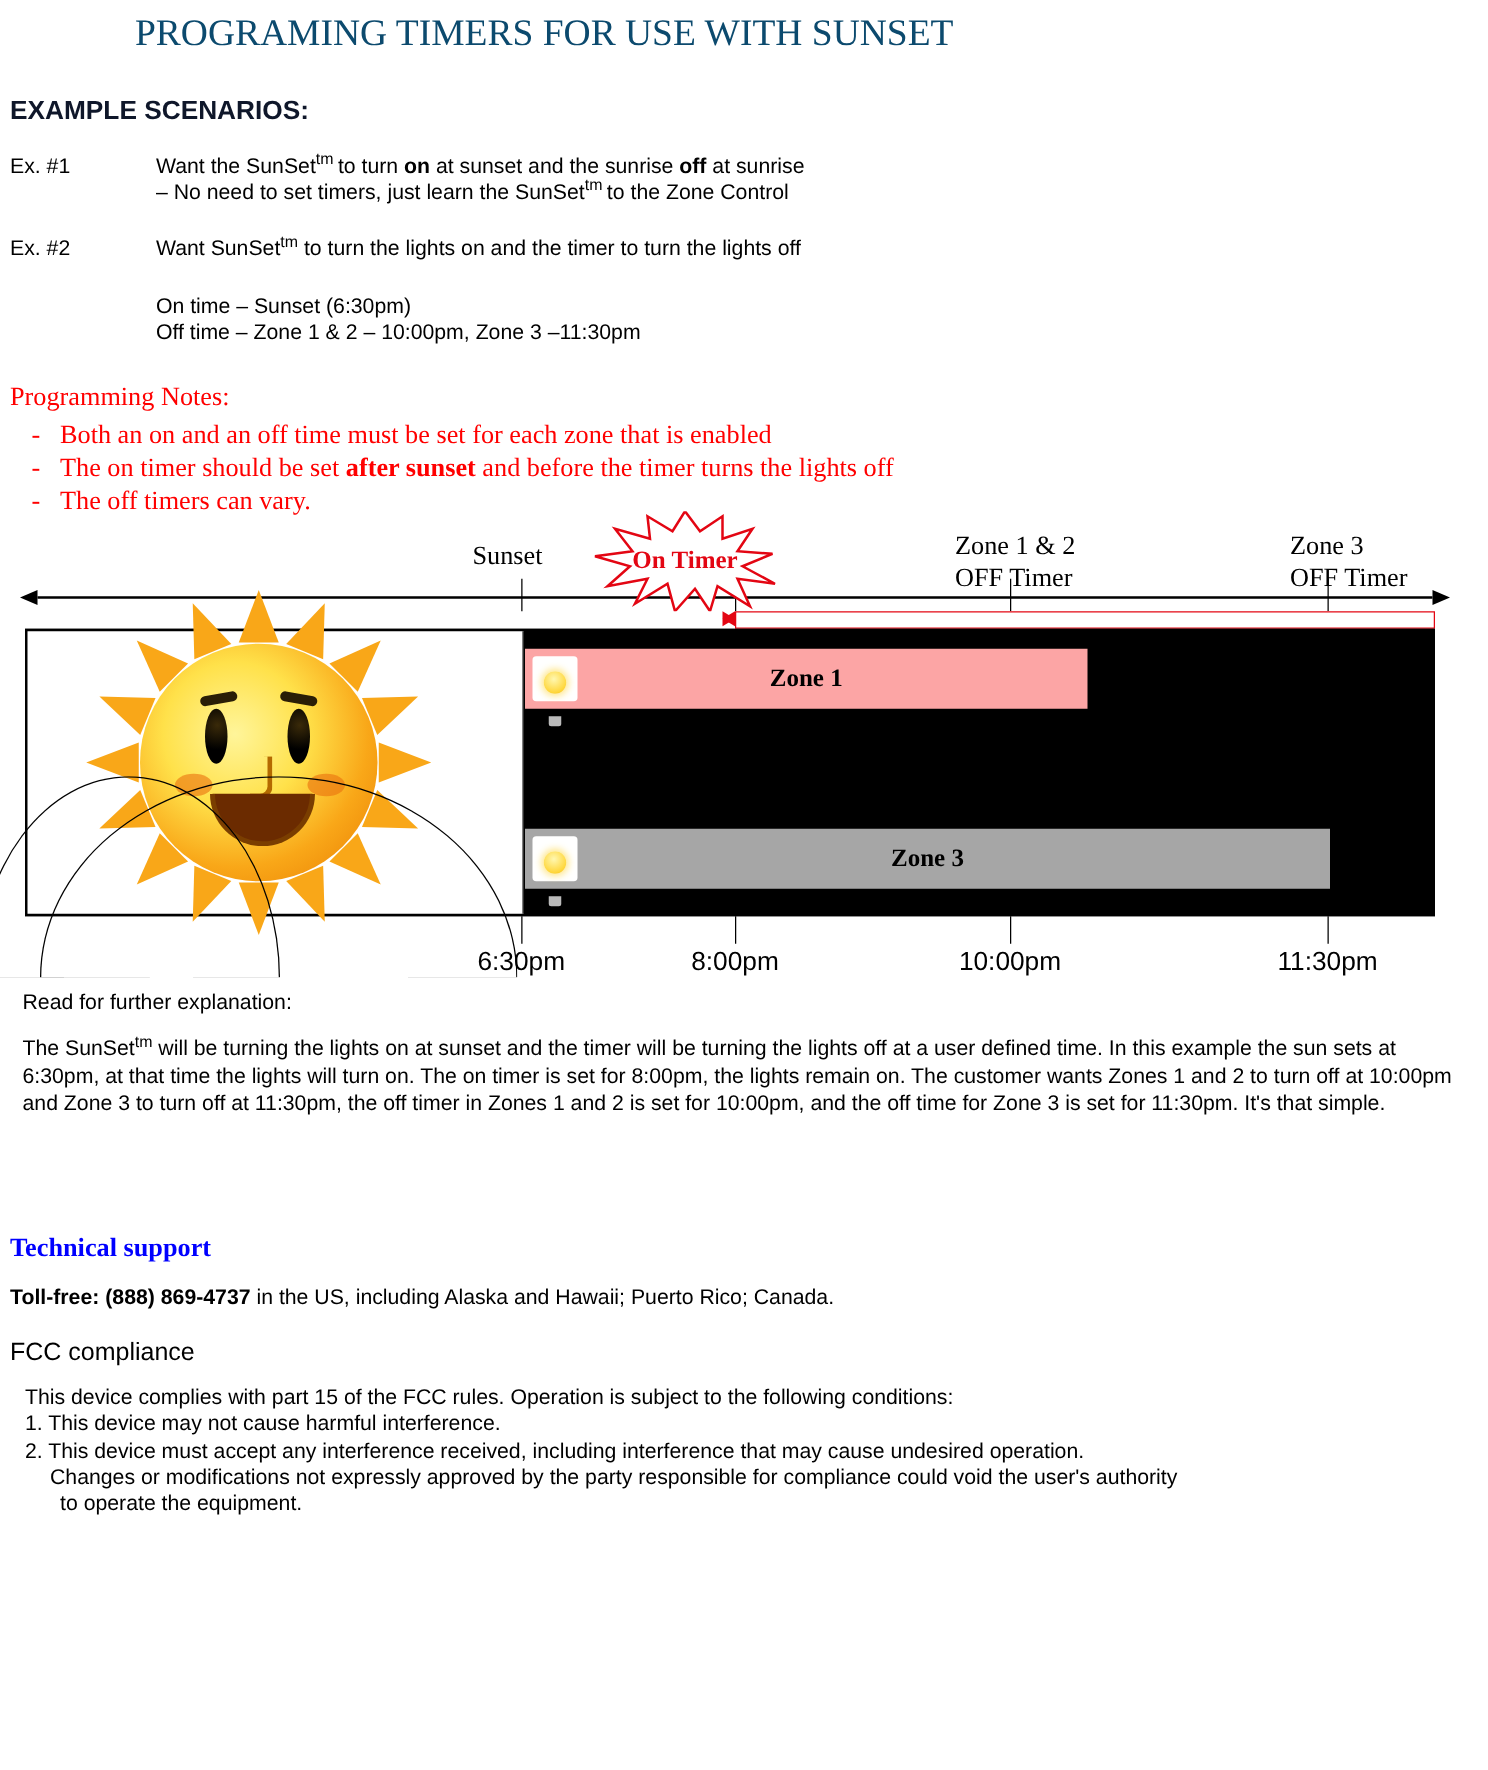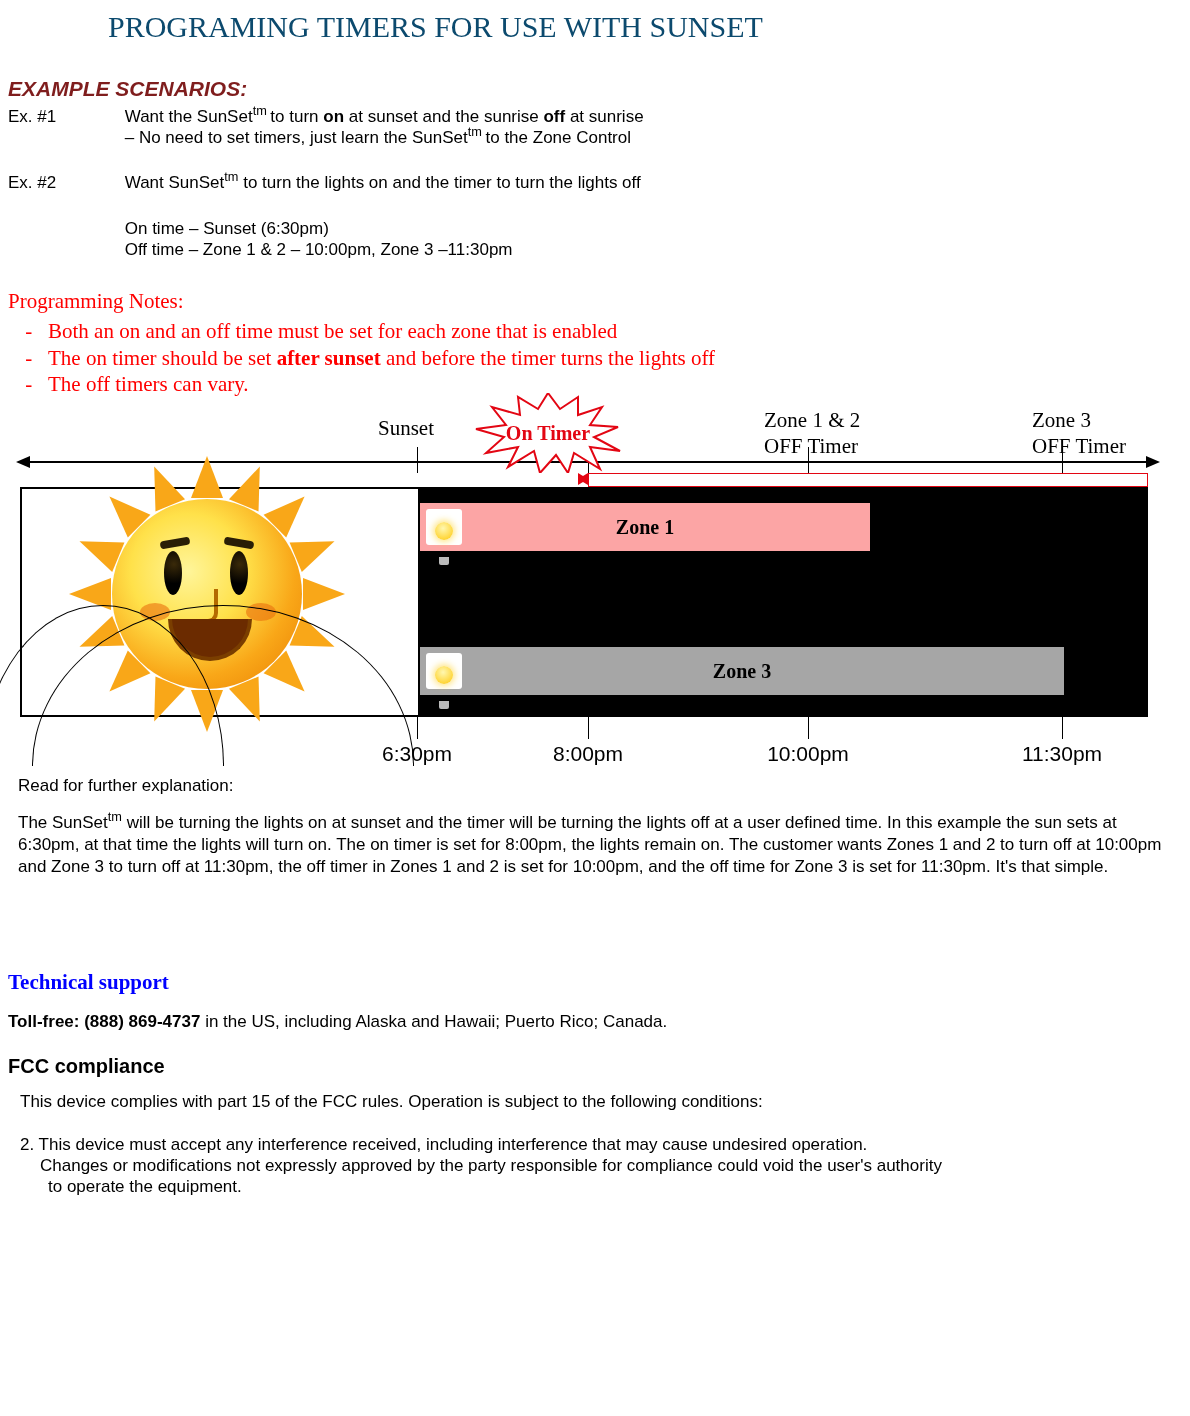--- a/index.html
+++ b/index.html
@@ -14,24 +14,23 @@
     }
     .title {
       font-family: "Times New Roman", Times, serif;
       font-size: 30px;
       font-weight: normal;
       color: #0c4a6e;
       margin: 0 0 30px 100px;
     }
     .section-heading {
       font-weight: bold;
-      color: #7f1d1d;
+      color: #0f172a;
       font-size: 21px;
-      margin: 10px 0 4px 0;
-      font-style: italic;
+      margin: 10px 0 20px 0;
     }
     .examples { margin-bottom: 28px; }
     .example-row { margin-bottom: 8px; }
     .ex-label {
       display: inline-block;
       width: 112px;
       vertical-align: top;
     }
     .ex-body {
       display: inline-block;
@@ -224,21 +223,21 @@
 
     .read-hdr { font-size:17px; margin: 0 0 16px 10px; }
     .read-body { font-size:17px; margin: 0 10px 90px 10px; line-height:1.3; }
 
     .tech-hdr {
       font-family:"Times New Roman",Times,serif;
       font-size:21px; font-weight:bold; color:#0000FF;
       margin: 0 0 16px 0;
     }
     .tech-body { font-size:17px; margin:0 0 22px 0; }
-    .fcc-hdr { font-size:20px; font-weight:bold; margin:2px 0 2px 0; }
+    .fcc-hdr { font-size:20px; font-weight:normal; margin:2px 0 2px 0; }
     .fcc-body { font-size:17px; margin:12px; }
     .fcc-body .indent { padding-left:20px; display:block; }
     .fcc-body .indent2 { padding-left:28px; display:block; }
   </style>
 </head>
 <body>
 
 <h1 class="title">PROGRAMING TIMERS FOR USE WITH SUNSET</h1>
 
 <div class="section-heading">EXAMPLE SCENARIOS:</div>
@@ -360,17 +359,17 @@
 </div>
 
 <div class="tech-hdr">Technical support</div>
 <div class="tech-body">
   <b>Toll-free: (888) 869-4737</b><span> in the US, including Alaska and Hawaii; Puerto Rico; Canada.</span><br>
 </div>
 
 <div class="fcc-hdr">FCC compliance</div>
 <div class="fcc-body">
   <span>This device complies with part 15 of the FCC rules. Operation is subject to the following conditions:</span><br>
-  <br>
+  <span>1. This device may not cause harmful interference.</span><br>
   <span>2. This device must accept any interference received, including interference that may cause undesired operation.</span><br>
   <span class="indent">Changes or modifications not expressly approved by the party responsible for compliance could void the user's authority</span>
   <span class="indent2"> to operate the equipment.</span>
 </div>
 
 </body></html>

